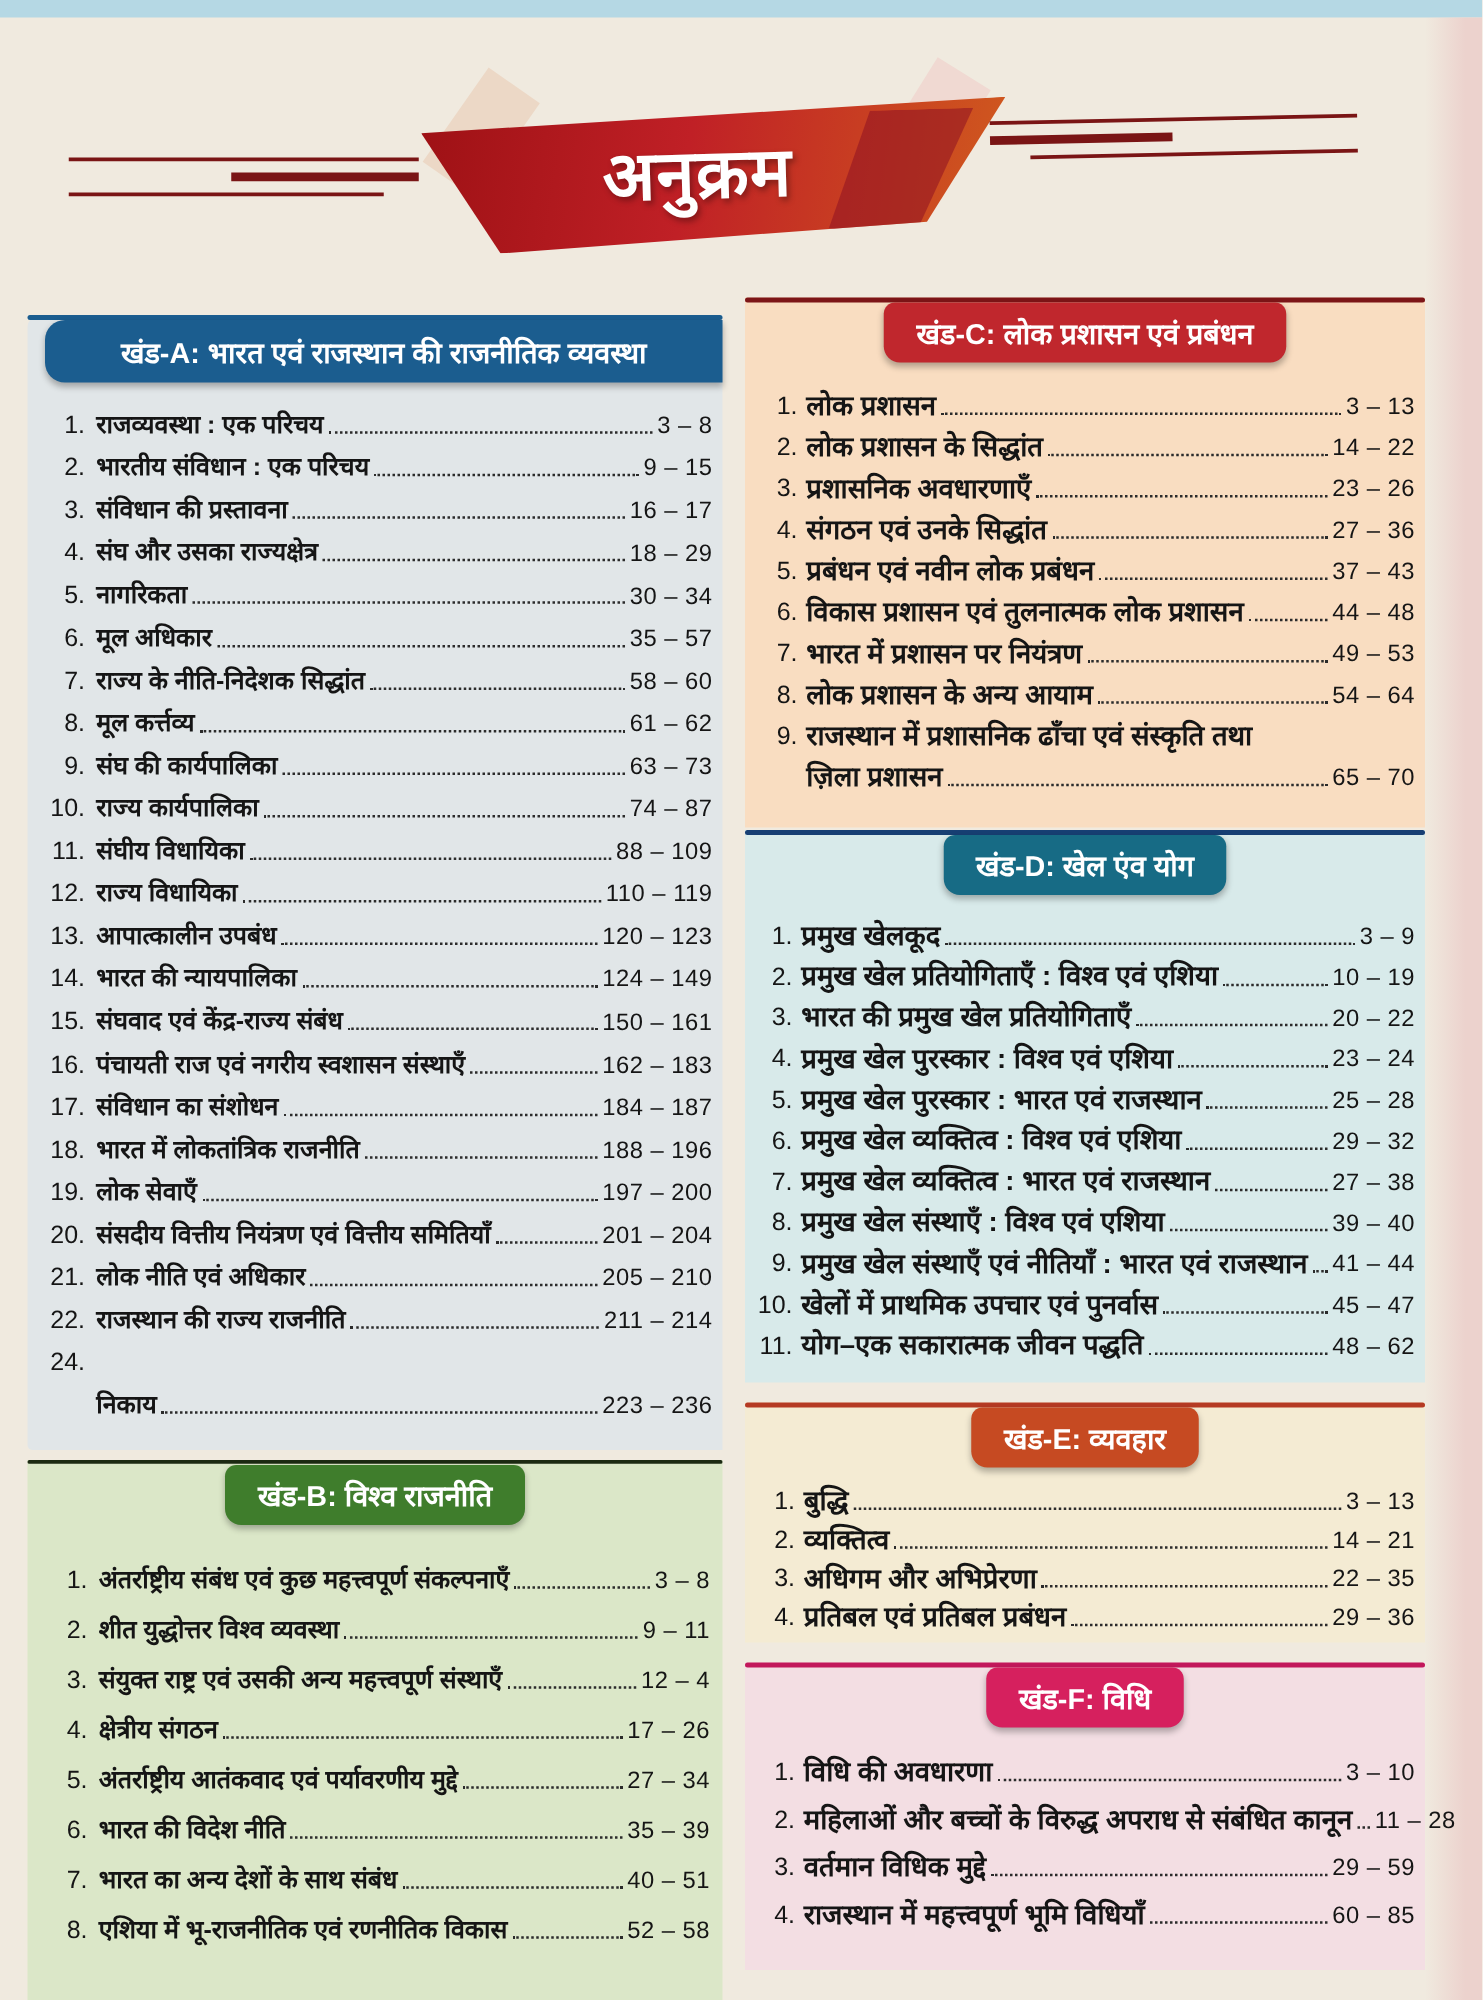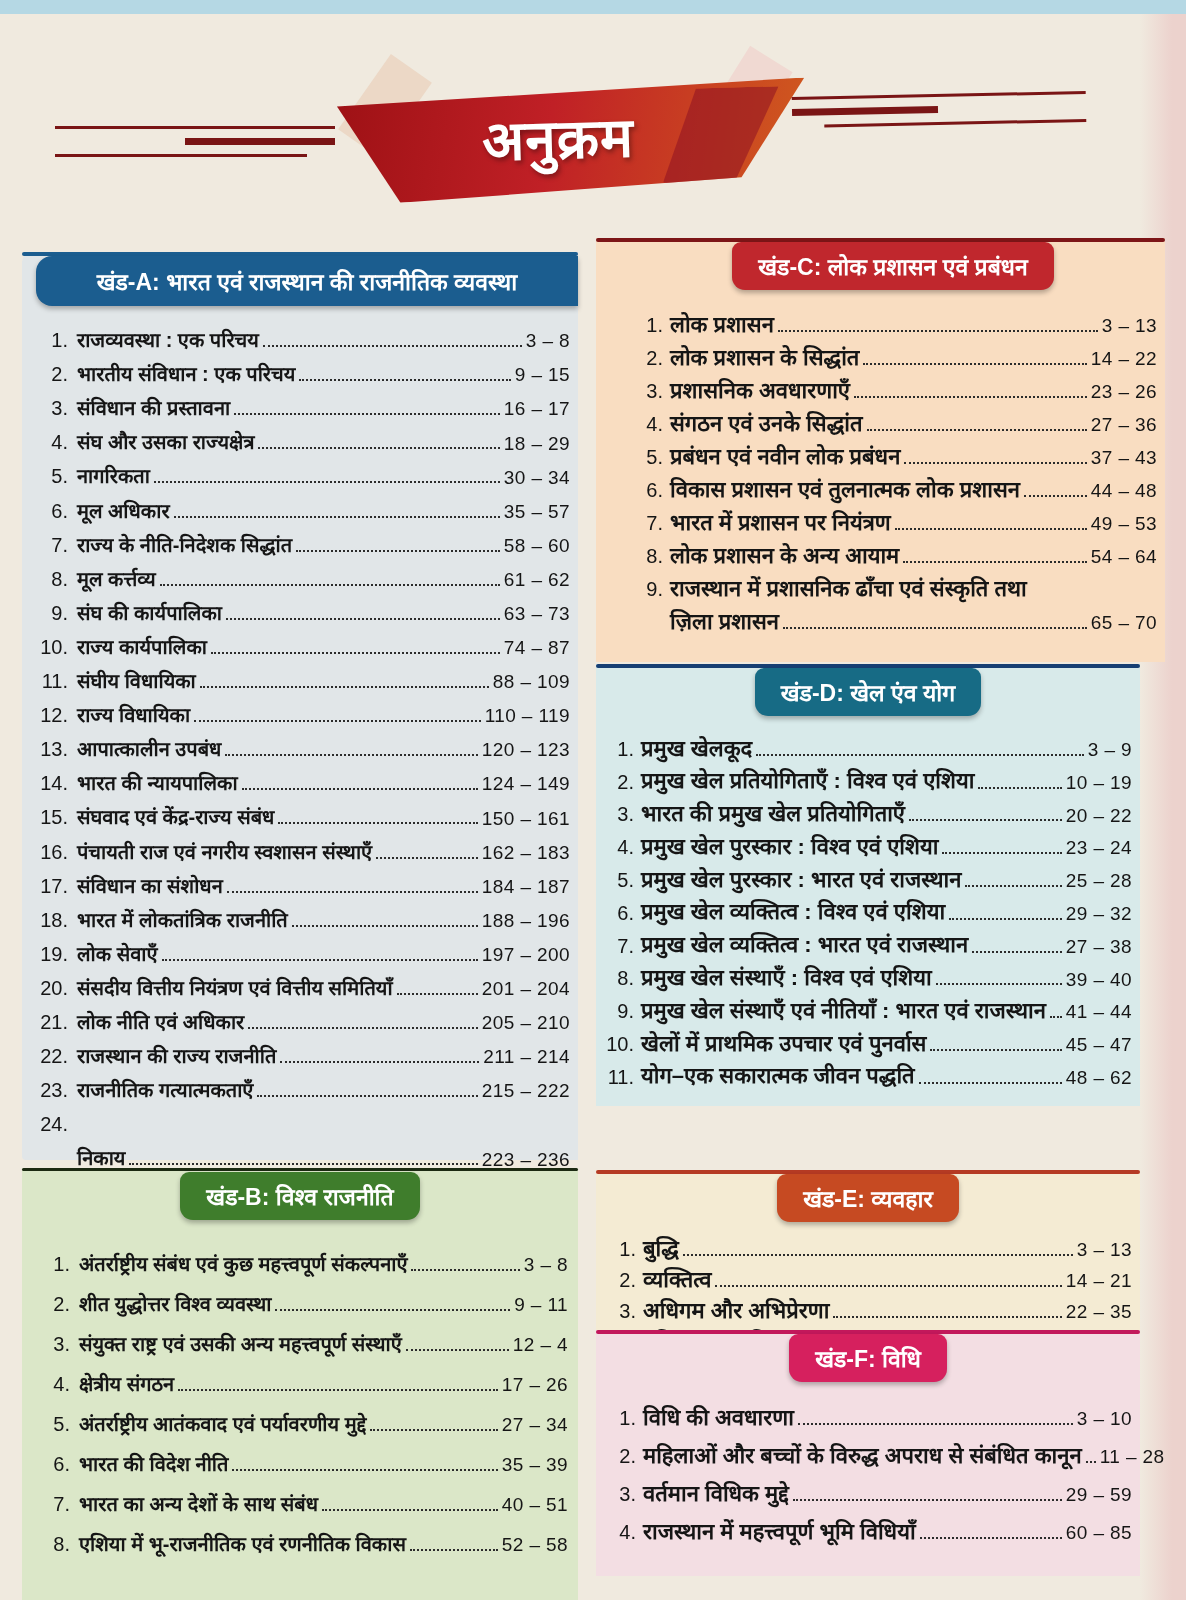--- a/index.html
+++ b/index.html
@@ -228,26 +228,20 @@
           <span class="leader"></span>
           <span class="pages">205 – 210</span>
         </div>
         <div class="item-row">
           <span class="num">22.</span>
           <span class="title">राजस्थान की राज्य राजनीति</span>
           <span class="leader"></span>
           <span class="pages">211 – 214</span>
         </div>
         <div class="item-row">
-          <span class="num">23.</span>
-          <span class="title">राजनीतिक गत्यात्मकताएँ</span>
-          <span class="leader"></span>
-          <span class="pages">215 – 222</span>
-        </div>
-        <div class="item-row">
           <span class="num">24.</span>
         </div>
         <div class="item-row cont">
           <span class="num"></span>
           <span class="title">निकाय</span>
           <span class="leader"></span>
           <span class="pages">223 – 236</span>
         </div>
       </div>
   </div>
@@ -302,21 +296,21 @@
         </div>
         <div class="item-row">
           <span class="num">8.</span>
           <span class="title">एशिया में भू-राजनीतिक एवं रणनीतिक विकास</span>
           <span class="leader"></span>
           <span class="pages">52 – 58</span>
         </div>
       </div>
   </div>
 
-  <div id="panel-c" class="panel col-right" style="background: rgb(249, 221, 193); padding-left: 25px;">
+  <div id="panel-c" class="panel col-right" style="background: rgb(249, 221, 193);">
     <div class="sec-line" style="background: rgb(125, 21, 23);"></div>
     <div class="head-wrap">
       <div class="sec-head" style="background: rgb(192, 39, 45);">खंड-C: लोक प्रशासन एवं प्रबंधन</div>
     </div>
     <div class="items">
         <div class="item-row">
           <span class="num">1.</span>
           <span class="title">लोक प्रशासन</span>
           <span class="leader"></span>
           <span class="pages">3 – 13</span>
@@ -444,21 +438,21 @@
         </div>
         <div class="item-row">
           <span class="num">11.</span>
           <span class="title">योग–एक सकारात्मक जीवन पद्धति</span>
           <span class="leader"></span>
           <span class="pages">48 – 62</span>
         </div>
       </div>
   </div>
 
-  <div id="panel-e" class="panel col-right" style="background: rgb(244, 235, 211); margin-top: 48px;">
+  <div id="panel-e" class="panel col-right" style="background: rgb(244, 235, 211);">
     <div class="sec-line" style="background: rgb(181, 58, 35);"></div>
     <div class="head-wrap">
       <div class="sec-head" style="background: rgb(198, 74, 34);">खंड-E: व्यवहार</div>
     </div>
     <div class="items">
         <div class="item-row">
           <span class="num">1.</span>
           <span class="title">बुद्धि</span>
           <span class="leader"></span>
           <span class="pages">3 – 13</span>

